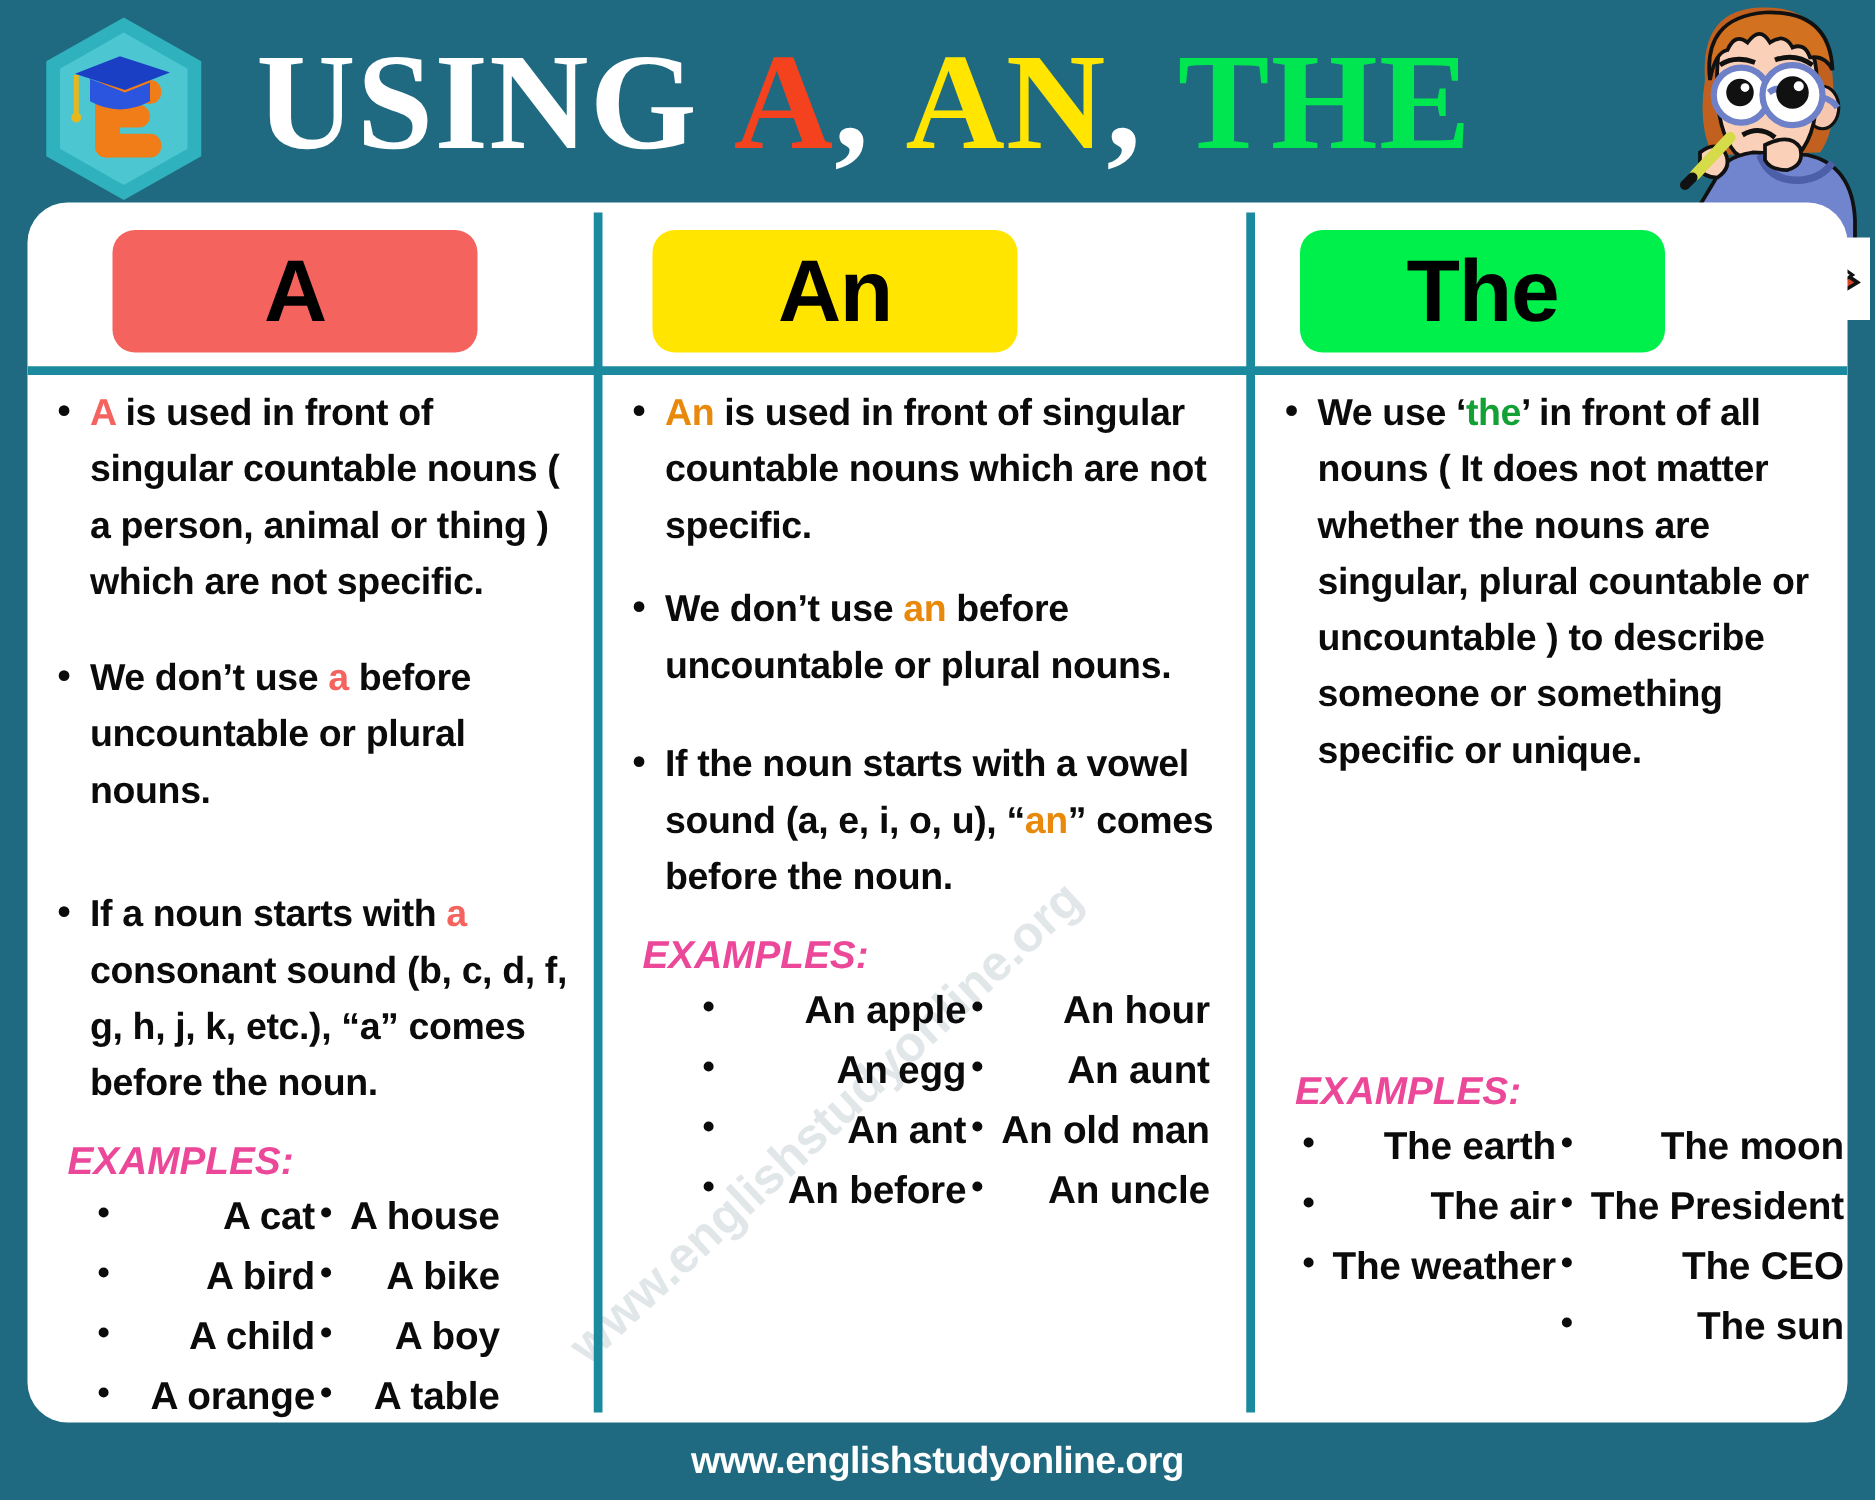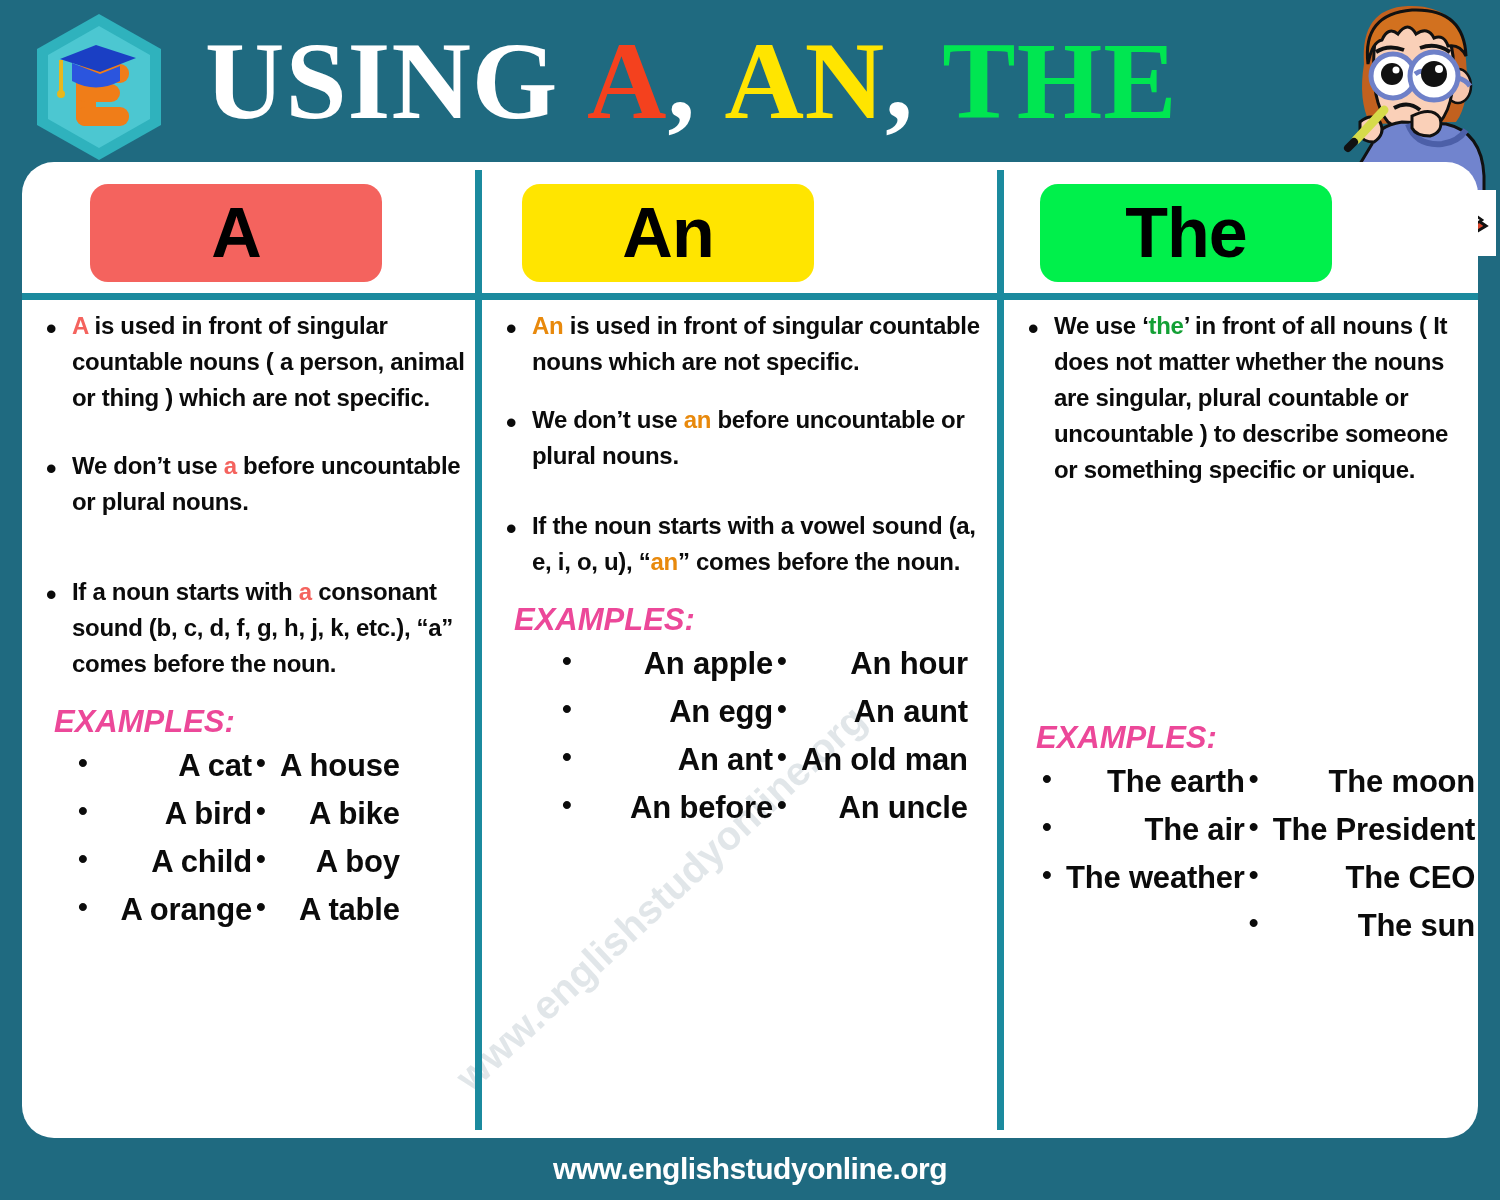--- a/index.html
+++ b/index.html
@@ -118,21 +118,21 @@
     padding: 0 10px 0 16px;
   }
 
   ul.rules { list-style: none; }
   ul.rules > li {
     position: relative;
     padding-left: 34px;
     margin-bottom: 22px;
     font-family: "Liberation Sans", sans-serif;
     font-weight: bold;
-    font-size: 24px;
+    font-size: 30px;
     line-height: 1.50;
     color: #0B0B0B;
     letter-spacing: -0.3px;
   }
   ul.rules > li::before {
     content: "\2022";
     position: absolute; left: 8px; top: -2px;
     font-size: 30px; color: #0B0B0B;
   }
   .hl-a   { color: #F4635E; }

